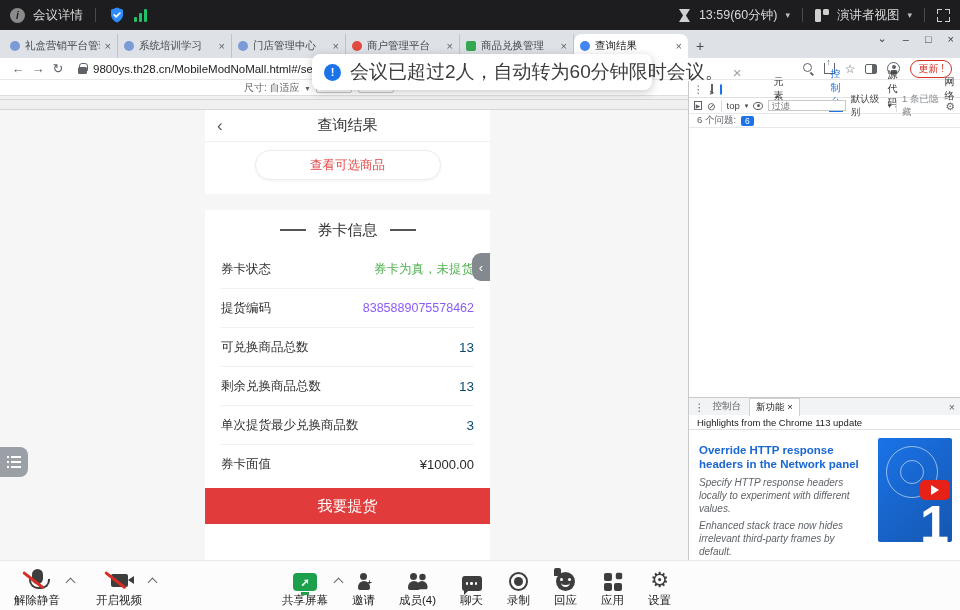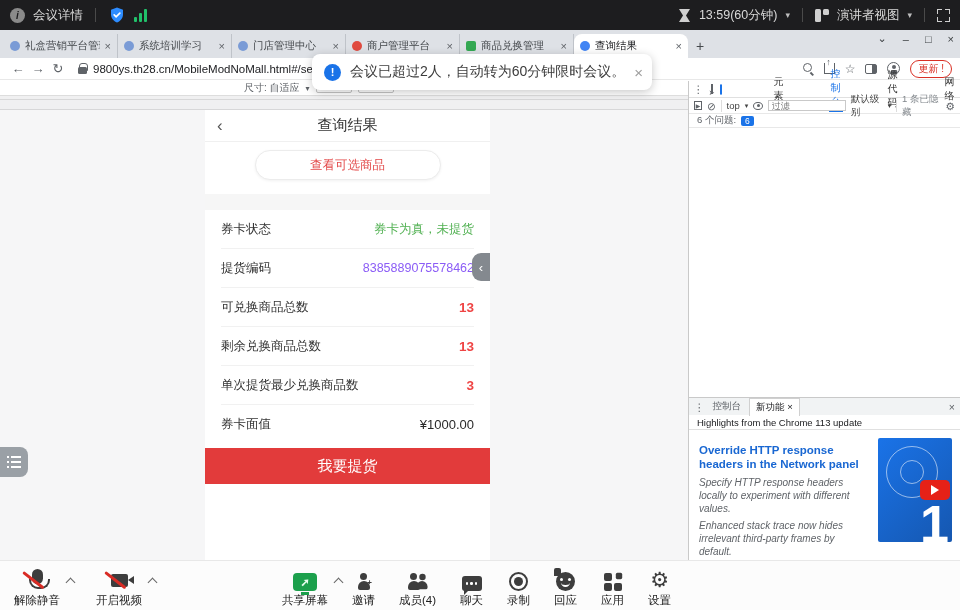--- a/index.html
+++ b/index.html
@@ -91,21 +91,21 @@
   .sectionhead { height:40px; display:flex; align-items:center; justify-content:center; gap:12px;
     font-size:15px; color:#333; }
   .dash { width:26px; height:2px; background:#555; }
   .rows { padding:0 16px; }
   .vrow { height:39px; display:flex; align-items:center; justify-content:space-between;
     border-bottom:1px solid #f1f1f1; font-size:12.5px; color:#333; }
   .vrow:last-child { border-bottom:none; }
   .val { display:flex; align-items:baseline; gap:4px; }
   .v-green { color:#52b153; }
   .v-gray  { color:#8b5cf6; }
-  .v-bold  { color:#ef4444; font-weight:bold; font-size:13.5px; }
+  .v-bold  { color:#0c4a6e; font-weight:normal; font-size:13.5px; }
   .v-dark  { color:#2a2a2a; font-size:13px; }
   .sfx { color:#b0b0b0; font-size:12px; }
   .submit { margin-top:4px; height:36px; background:#e23b3b; color:#fff; font-size:15px;
     display:flex; align-items:center; justify-content:center; }
 
   
   .handle { background:#84898f; color:#fff; display:flex; align-items:center; justify-content:center;
     font-size:13px; }
   .ph-handle { left:472px; top:253px; width:18px; height:28px; border-radius:9px 0 0 9px; }
   .edge-handle { left:942px; top:289px; width:18px; height:30px; border-radius:10px 0 0 10px; }
@@ -159,21 +159,21 @@
     border-radius:5px; display:flex; align-items:center; justify-content:center; }
   .ytplay:before { content:""; border-left:8px solid #fff; border-top:5px solid transparent; border-bottom:5px solid transparent; }
   .bignum { position:absolute; right:3px; bottom:-12px; color:#fff; font-size:52px; font-weight:bold; }
 
   
   .toast { left:312px; top:54px; width:340px; height:36px; background:#fff; border-radius:8px;
     box-shadow:0 2px 10px rgba(0,0,0,.22); display:flex; align-items:center; gap:9px;
     padding:0 12px; z-index:50; }
   .toast-ic { width:17px; height:17px; border-radius:50%; background:#1a73e8; color:#fff;
     font-size:11px; font-weight:bold; display:flex; align-items:center; justify-content:center; flex:none; }
-  .toast-msg { font-size:14px; color:#3c3c3c; white-space:nowrap; }
+  .toast-msg { font-size:19px; color:#3c3c3c; white-space:nowrap; }
   .toast-close { margin-left:auto; color:#9e9e9e; font-size:15px; }
 
   
   .zoombar { left:0; top:560px; width:960px; height:50px; background:#fcfcfc; border-top:1px solid #e8e8e8; }
   .zitem { display:flex; flex-direction:column; align-items:center; gap:2px; font-size:11.5px;
     color:#1b1b1b; position:relative; }
   .zicon { height:24px; display:flex; align-items:flex-end; justify-content:center; position:relative; }
   .zcaret { position:absolute; right:-14px; top:12px; width:7px; height:7px;
     border-left:1.6px solid #666; border-top:1.6px solid #666; transform:rotate(45deg); }
   .zleft { position:absolute; left:14px; top:6px; display:flex; gap:36px; }
@@ -330,20 +330,25 @@
     <div class="hairline" style="top:3px;"></div>
     <div class="hairline" style="top:13px;"></div>
 
     <div class="phone">
       <div class="ph-header">
         <span class="ph-back">‹</span>
         <span>查询结果</span>
       </div>
       <div class="pill-btn">查看可选商品</div>
       <div class="grayband"></div>
+      <div class="sectionhead">
+        <span class="dash"></span>
+        <span>券卡信息</span>
+        <span class="dash"></span>
+      </div>
       <div class="rows">
         <div class="vrow">
           <span>券卡状态</span>
           <span class="val v-green">
               <span>券卡为真，未提货</span>
             </span>
         </div>
         <div class="vrow">
           <span>提货编码</span>
           <span class="val v-gray">

